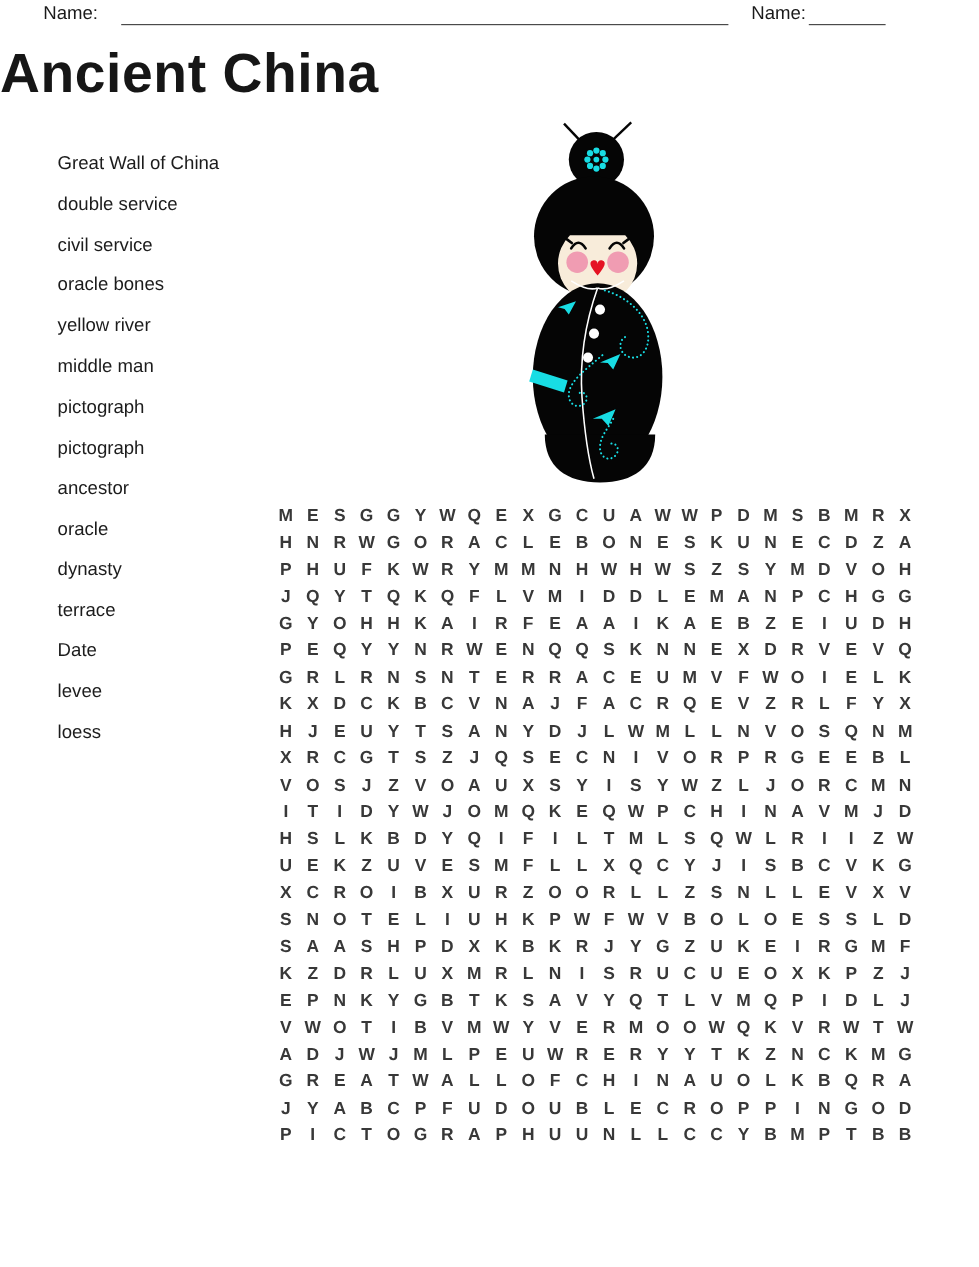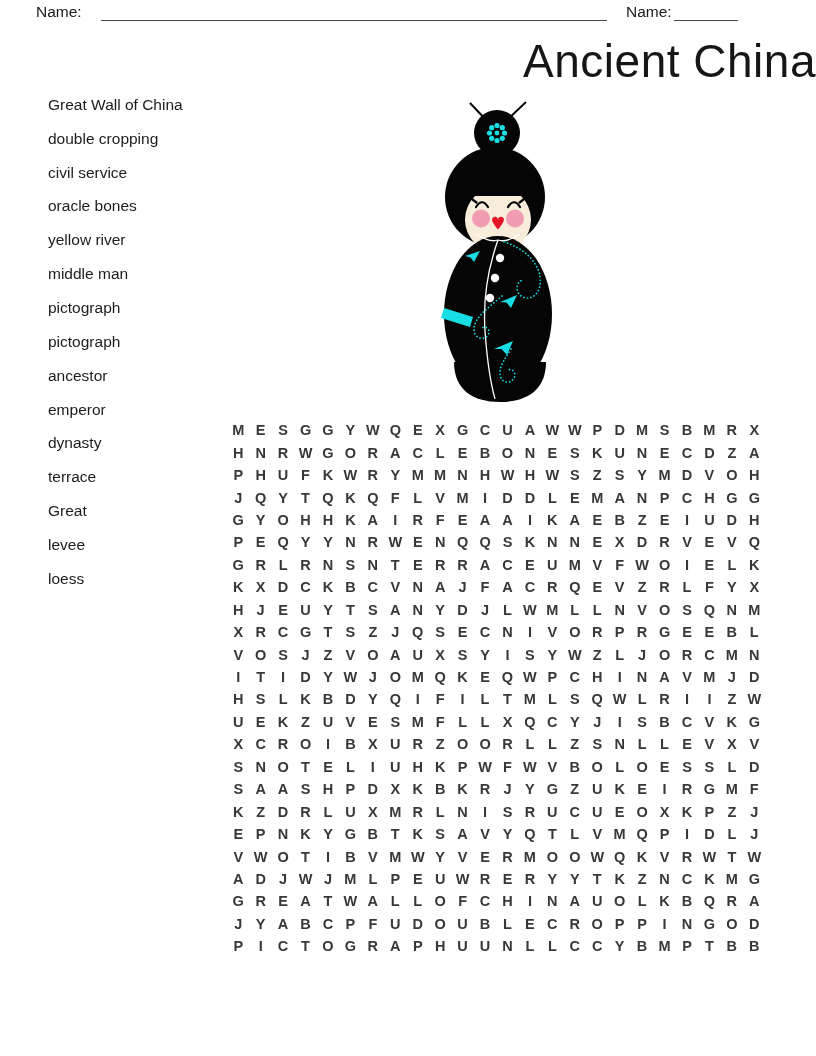--- a/index.html
+++ b/index.html
@@ -26,30 +26,30 @@
     height: 0;
     border-bottom: 1.5px solid #4a4a4a;
   }
   .name-line { left: 101px; width: 506px; }
   .date-line { left: 674px; width: 64px; }
   .title {
     position: absolute;
     top: 34px;
     left: 0;
     width: 100%;
-    text-align: right;
+    text-align: left;
     font-size: 46px;
-    font-weight: 400;
+    font-weight: 700;
     color: #161616;
     letter-spacing: 0.5px;
   }
   .word-list {
     position: absolute;
     left: 48px;
-    top: 88px;
+    top: 120px;
     list-style: none;
   }
   .word-list li {
     height: 33.85px;
     display: flex;
     align-items: center;
     font-size: 15.5px;
     color: #1c1c1c;
   }
   .doll {
@@ -94,32 +94,32 @@
   <span class="hdr-label name-label">Name:</span>
   <div class="fill-line name-line"></div>
 
   <span class="hdr-label date-label">Name:</span>
   <div class="fill-line date-line"></div>
 
   <h1 class="title">Ancient China</h1>
 
   <ul class="word-list">
       <li>Great Wall of China</li>
-      <li>double cropping</li>
+      <li>double service</li>
       <li>civil service</li>
       <li>oracle bones</li>
       <li>yellow river</li>
       <li>middle man</li>
       <li>pictograph</li>
       <li>pictograph</li>
       <li>ancestor</li>
-      <li>emperor</li>
+      <li>oracle</li>
       <li>dynasty</li>
       <li>terrace</li>
-      <li>Great</li>
+      <li>Date</li>
       <li>levee</li>
       <li>loess</li>
     </ul>
 
   <svg class="doll" viewBox="0 0 140 312">
 
     <path class="ink-line" stroke-width="2" d="M60 26 L42 7"></path>
     <path class="ink-line" stroke-width="2" d="M77 26 L98 6"></path>
 
     <circle class="ink" cx="69" cy="37" r="23"></circle>

